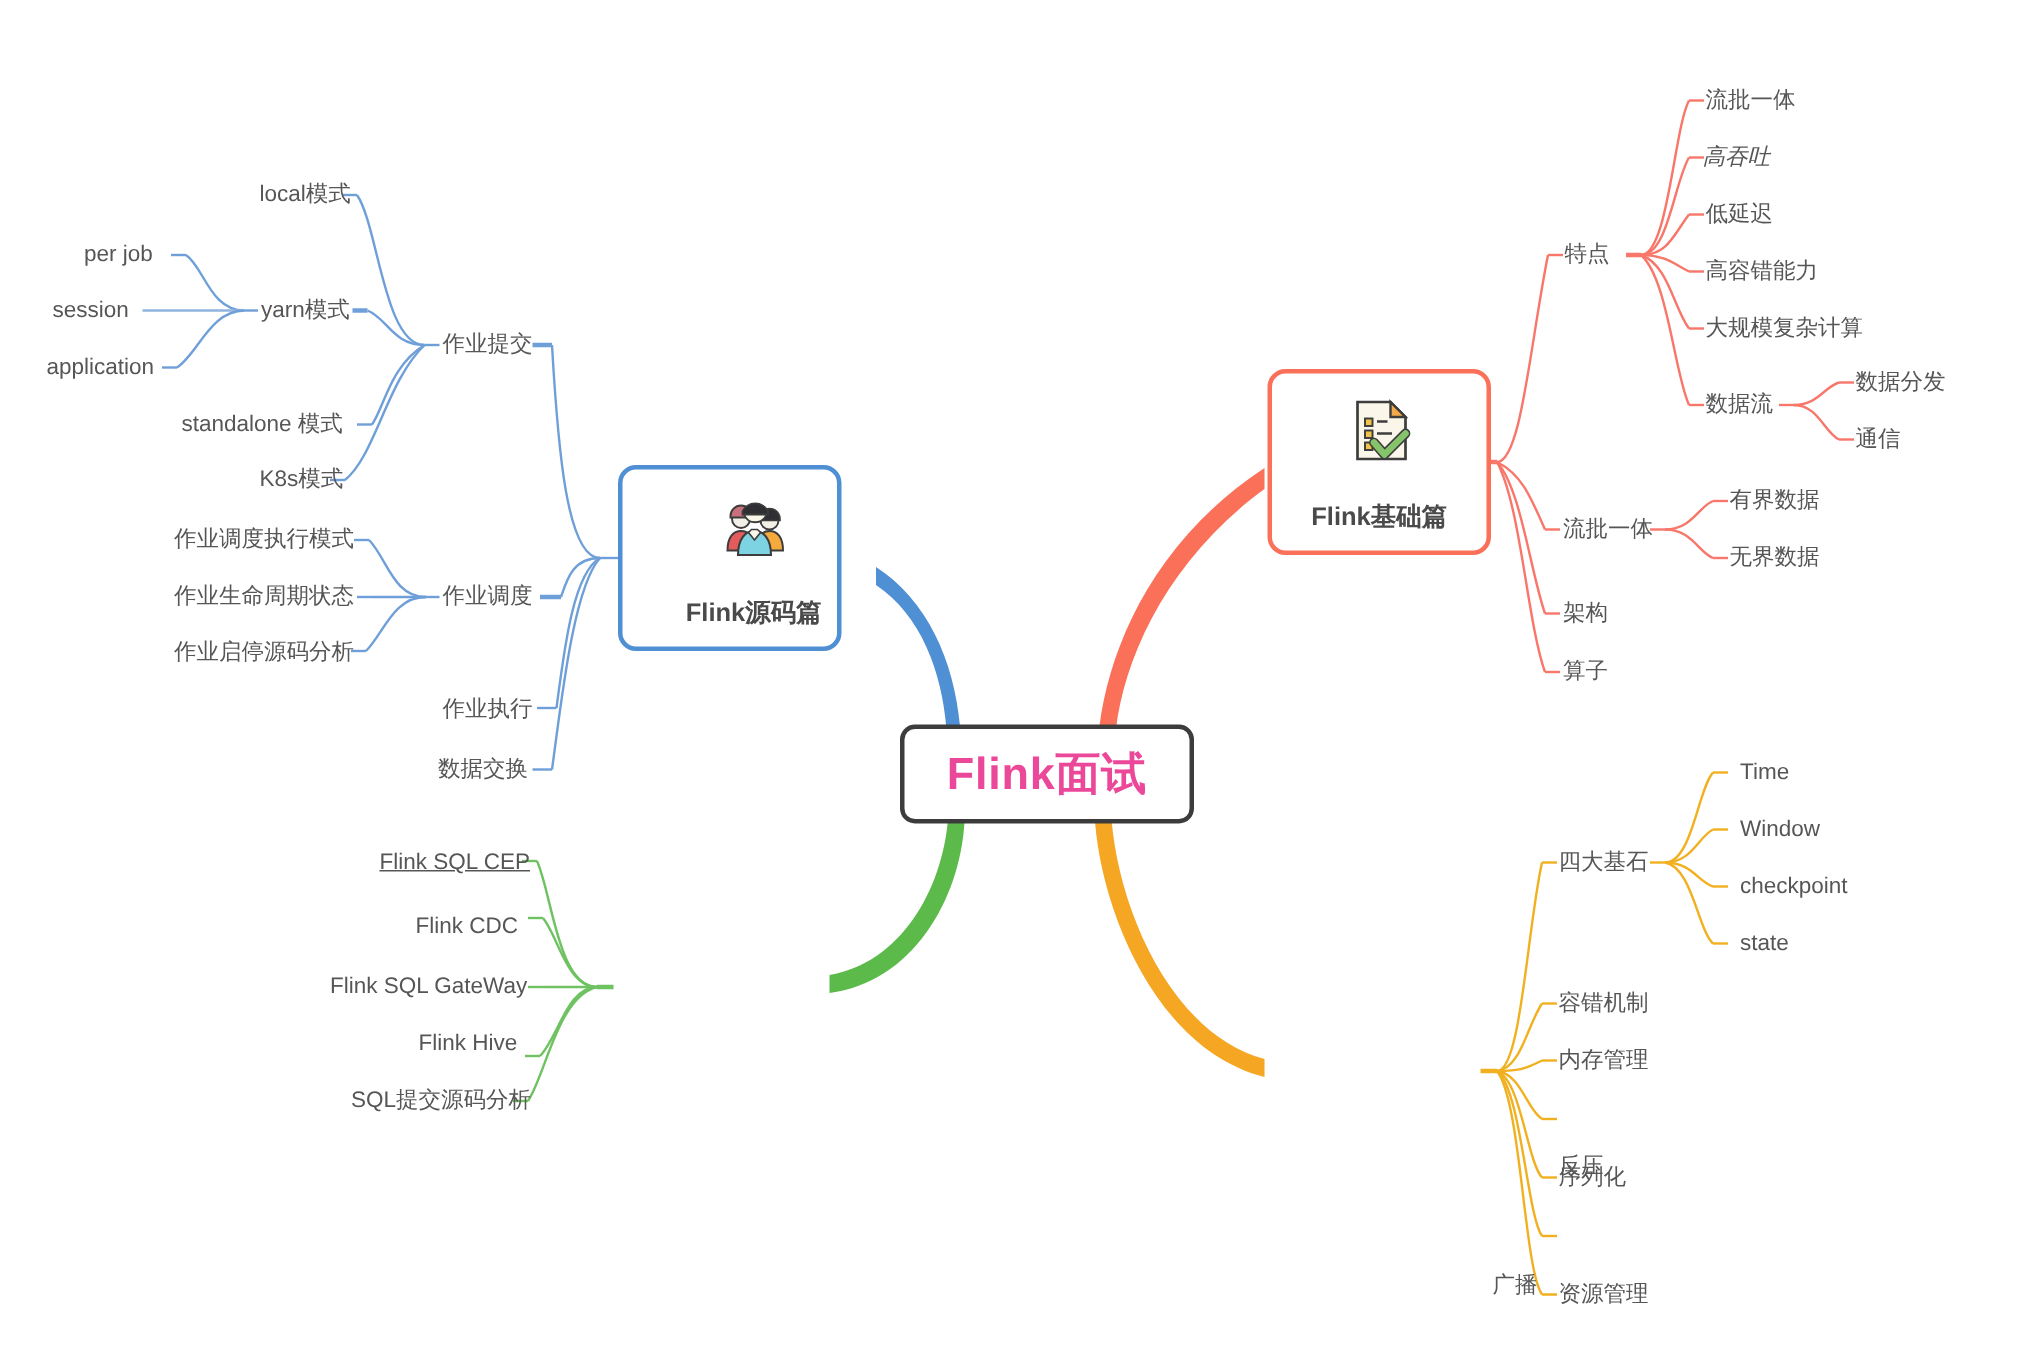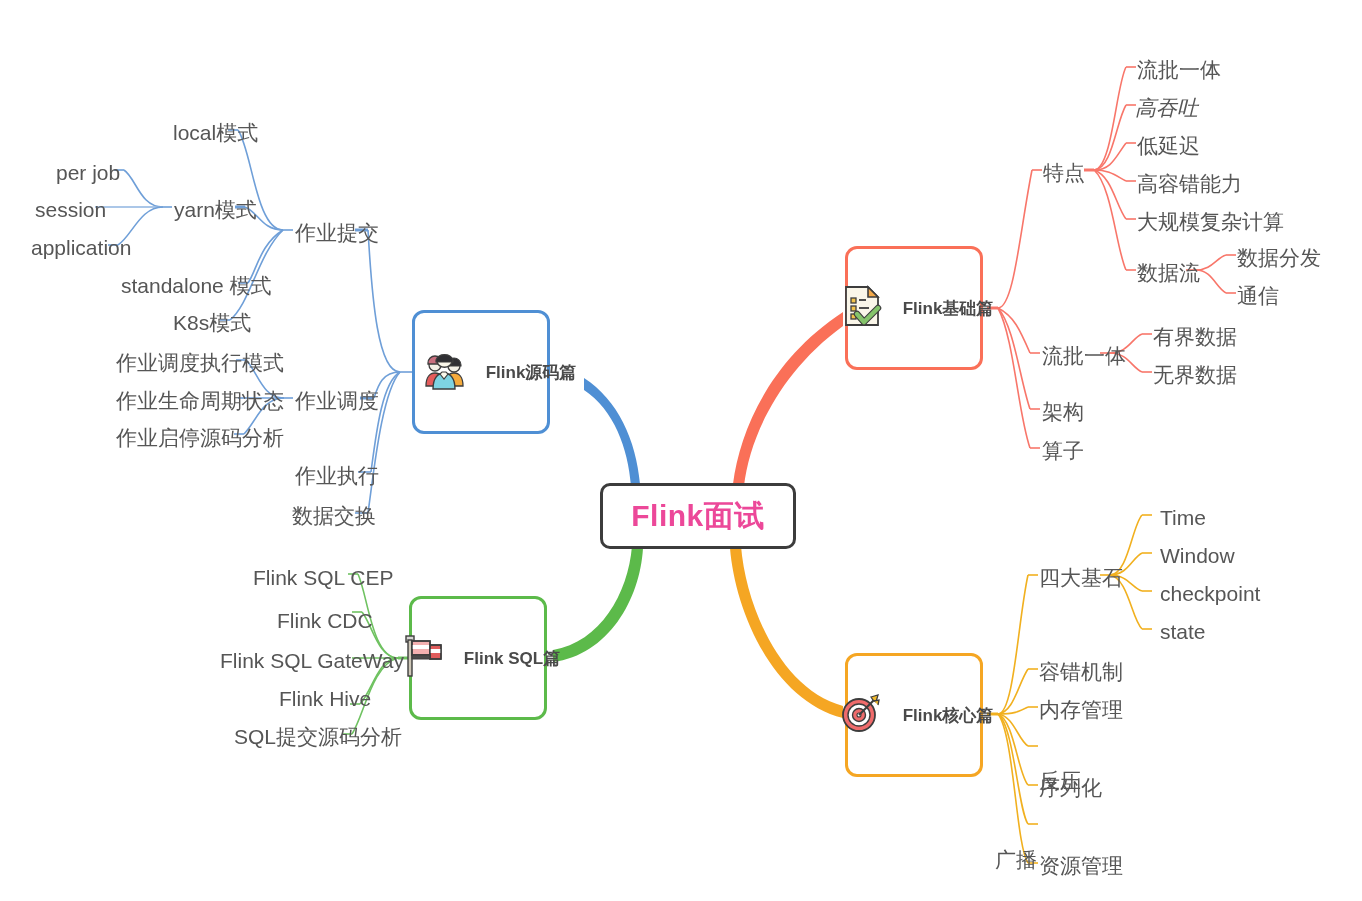--- a/index.html
+++ b/index.html
@@ -31,43 +31,43 @@
     display: flex; align-items: center; justify-content: center;
     z-index: 30;
   }
   .center-node .label {
     font-size: 30px; font-weight: bold; color: #ec4899;
     letter-spacing: 0.5px; white-space: nowrap;
   }
   
   .branch-box {
     position: absolute;
-    width: 138px; height: 124px;
+    width: 149px; height: 124px;
     border-radius: 12px;
     background: #ffffff;
     border: 3px solid #888;
-    display: flex; flex-direction: row;
+    display: flex; flex-direction: column;
     align-items: center; justify-content: center;
     z-index: 25;
     gap: 16px;
   }
   .branch-box .icon { width: 52px; height: 52px; margin-bottom: 4px; }
   .branch-box .label {
     font-size: 17px; font-weight: bold; color: #4a4a4a;
     white-space: nowrap;
   }
   #box-source  { left: 412px; top: 310px; border-color: #4f8fd4; padding-left: 32px; }
   #box-basic   { left: 845px; top: 246px; border-color: #fa7058; }
   #box-sql     { left: 409px; top: 596px; border-color: #5cba4a; }
   #box-core    { left: 845px; top: 653px; border-color: #f5a623; }
 
   
   .node-label {
     position: absolute;
-    font-size: 21px;
+    font-size: 15px;
     color: #565656;
     white-space: nowrap;
     line-height: 1;
     z-index: 20;
   }
   .node-label.right { text-align: left; }
 </style>
 </head>
 <body>
 
@@ -239,70 +239,40 @@
         <rect x="16" y="34" width="5" height="5" fill="#f2c34a" stroke="#3d3d3d" stroke-width="1.3"></rect>
         <line x1="24" y1="20" x2="31" y2="20" stroke="#3d3d3d" stroke-width="1.8"></line>
         <line x1="24" y1="28" x2="34" y2="28" stroke="#3d3d3d" stroke-width="1.8"></line>
         <path d="M22 34 l7 8 l14 -14" fill="none" stroke="#3d3d3d" stroke-width="6.5" stroke-linecap="round" stroke-linejoin="round"></path>
         <path d="M22 34 l7 8 l14 -14" fill="none" stroke="#85c46b" stroke-width="4.4" stroke-linecap="round" stroke-linejoin="round"></path>
       </svg>
     </span>
     <span class="label">Flink基础篇</span>
   </div>
 
-  <div class="branch-box" id="box-sql">
-    <span class="icon">
-      <svg viewBox="0 0 52 52" width="52" height="52">
-        <rect x="10" y="6" width="8" height="6" fill="#d8d8d4" stroke="#3d3d3d" stroke-width="1.4"></rect>
-        <rect x="12" y="10" width="4" height="36" fill="#cfc8b8" stroke="#3d3d3d" stroke-width="1.4"></rect>
-        <path d="M16 11 h18 v14 h-18 Z" fill="#f3b0b0" stroke="#3d3d3d" stroke-width="1.4"></path>
-        <path d="M16 15 h18 v4 h-18 Z" fill="#ffffff"></path>
-        <path d="M16 11 h18 v14 h-18 Z" fill="none" stroke="#3d3d3d" stroke-width="1.4"></path>
-        <path d="M34 15 h11 v14 h-11 Z" fill="#e05c5c" stroke="#3d3d3d" stroke-width="1.4"></path>
-        <path d="M34 19 h11 v4 h-11 Z" fill="#ffffff"></path>
-        <path d="M34 15 h11 v14 h-11 Z" fill="none" stroke="#3d3d3d" stroke-width="1.4"></path>
-        <path d="M16 25 h18 l0 4 l-18 0 Z" fill="#4a4a4a" stroke="#3d3d3d" stroke-width="1.2"></path>
-      </svg>
-    </span>
-    <span class="label">Flink SQL篇</span>
-  </div>
-
-  <div class="branch-box" id="box-core">
-    <span class="icon">
-      <svg viewBox="0 0 52 52" width="52" height="52">
-        <circle cx="24" cy="28" r="16" fill="#ef6b6b" stroke="#3d3d3d" stroke-width="1.8"></circle>
-        <circle cx="24" cy="28" r="11" fill="#ffffff" stroke="#3d3d3d" stroke-width="1.4"></circle>
-        <circle cx="24" cy="28" r="6.5" fill="#ef6b6b" stroke="#3d3d3d" stroke-width="1.4"></circle>
-        <circle cx="24" cy="28" r="2" fill="#ffffff" stroke="#3d3d3d" stroke-width="1.1"></circle>
-        <line x1="24" y1="28" x2="41" y2="11" stroke="#3d3d3d" stroke-width="2.2"></line>
-        <path d="M36 10 l7 -2 l-2 7 l-3 -2 Z" fill="#f2bb2e" stroke="#3d3d3d" stroke-width="1.3"></path>
-        <path d="M39 14 l5 -1 l-1 5" fill="#f2bb2e" stroke="#3d3d3d" stroke-width="1.3"></path>
-      </svg>
-    </span>
-    <span class="label">Flink核心篇</span>
-  </div>
+
 
   <div class="node-label right" style="left:295px; top:222px;">作业提交</div>
   <div class="node-label right" style="left:173px; top:122px;">local模式</div>
   <div class="node-label right" style="left:174px; top:199px;">yarn模式</div>
   <div class="node-label right" style="left:121px; top:275px;">standalone 模式</div>
   <div class="node-label right" style="left:173px; top:312px;">K8s模式</div>
   <div class="node-label right" style="left:56px;  top:162px;">per job</div>
   <div class="node-label right" style="left:35px;  top:199px;">session</div>
   <div class="node-label right" style="left:31px;  top:237px;">application</div>
 
   <div class="node-label right" style="left:295px; top:390px;">作业调度</div>
   <div class="node-label right" style="left:116px; top:352px;">作业调度执行模式</div>
   <div class="node-label right" style="left:116px; top:390px;">作业生命周期状态</div>
   <div class="node-label right" style="left:116px; top:427px;">作业启停源码分析</div>
 
   <div class="node-label right" style="left:295px; top:465px;">作业执行</div>
   <div class="node-label right" style="left:292px; top:505px;">数据交换</div>
 
-  <div class="node-label right" style="left:253px; top:567px;">Flink SQL CEP</div>
+  <div class="node-label right" style="left:253px; top:567px;text-decoration:underline;">Flink SQL CEP</div>
   <div class="node-label right" style="left:277px; top:610px;">Flink CDC</div>
   <div class="node-label right" style="left:220px; top:650px;">Flink SQL GateWay</div>
   <div class="node-label right" style="left:279px; top:688px;">Flink Hive</div>
   <div class="node-label right" style="left:234px; top:726px;">SQL提交源码分析</div>
 
   <div class="node-label" style="left:1043px; top:162px;">特点</div>
   <div class="node-label" style="left:1137px; top:59px;">流批一体</div>
   <div class="node-label" style="left:1135px; top:97px;font-style:italic;">高吞吐</div>
   <div class="node-label" style="left:1137px; top:135px;">低延迟</div>
   <div class="node-label" style="left:1137px; top:173px;">高容错能力</div>

